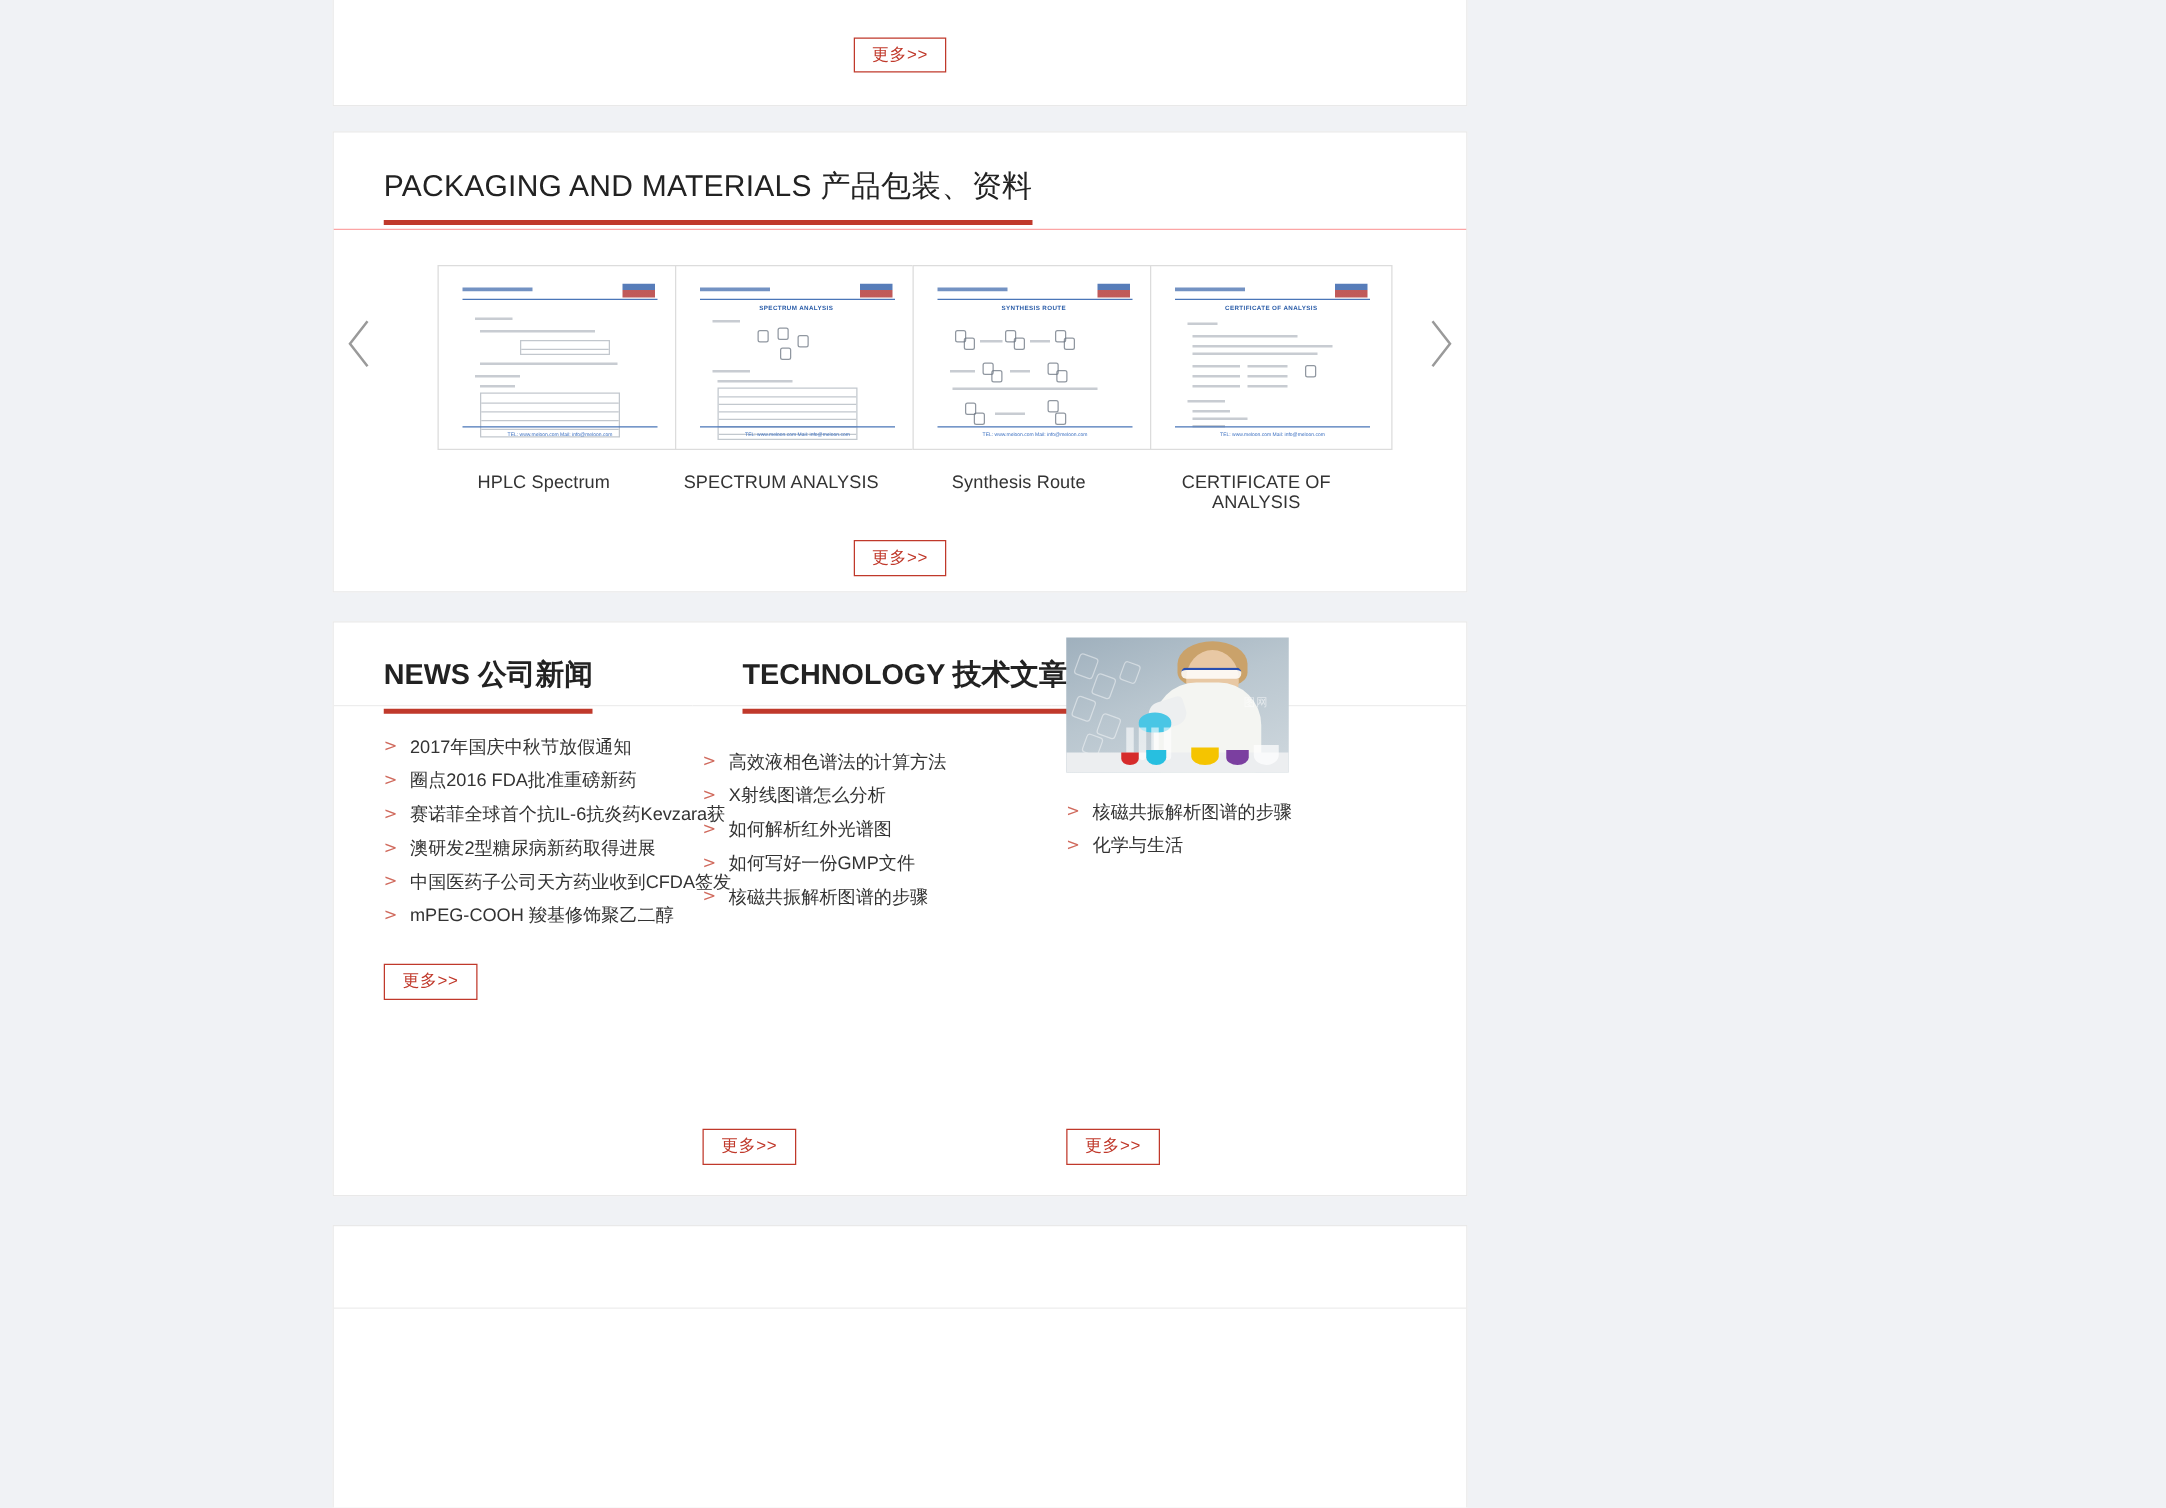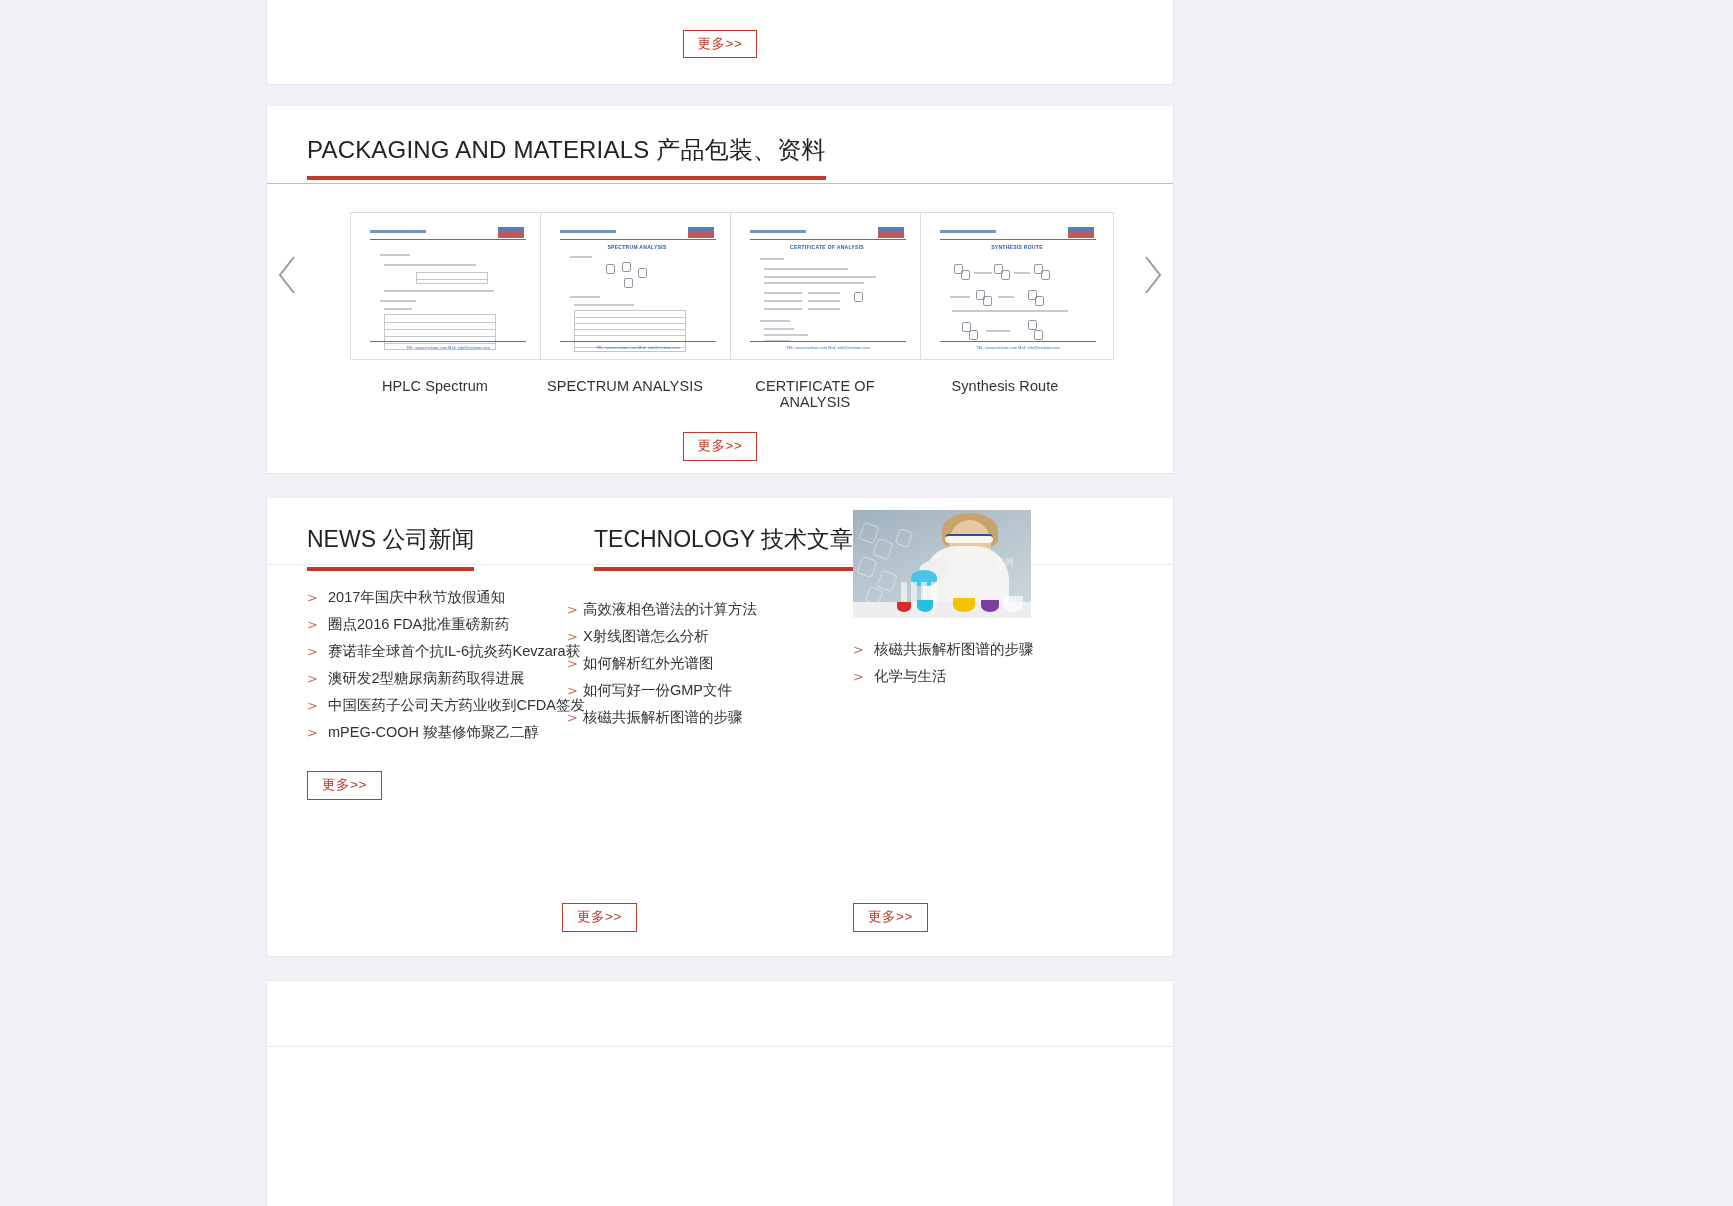--- a/index.html
+++ b/index.html
@@ -173,32 +173,32 @@
   .pack-more { margin-top: 22px; }
 
   
   #panel-news { top: 497px; height: 460px; }
   .news-cols {
     display: flex;
     height: 100%;
   }
   .ncol { position: relative; }
   .ncol-news { width: 287px; }
-  .ncol-tech { width: 287px; text-align: center; }
+  .ncol-tech { width: 287px; }
   .ncol-chem { width: 332px; }
   .ncol-head {
     height: 68px;
     padding: 26px 0 0 40px;
     position: relative;
   }
   .ncol-chem .ncol-head { padding-left: 12px; }
   .ncol-title {
     font-size: 23px;
     color: #222;
-    font-weight: 400;
+    font-weight: 700;
     display: inline-block;
     position: relative;
     white-space: nowrap;
   }
   .ncol-title::after {
     content: "";
     position: absolute;
     left: 0; bottom: -16px;
     width: 100%; height: 4px;
     background: #c0392b;
@@ -445,51 +445,20 @@
                 <i style="top:24px"></i>
                   <i style="top:30px"></i>
                   <i style="top:36px"></i>
               </div>
               <div class="dfoot">
                   <span>TEL: www.meloon.com    Mail: info@meloon.com</span>
                 </div>
             </div>
           </div>
           <div class="pack-label">SPECTRUM ANALYSIS</div>
-        </div>
-
-        <div class="pack-item">
-          <div class="thumb-frame">
-            <div class="doc">
-              <div class="dhead">
-                  <div class="dh-left"></div>
-                  <div class="dh-logo"></div>
-                </div>
-              <div class="dtitle">CERTIFICATE OF ANALYSIS</div>
-              <div class="line" style="left:22px; top:38px; width:24px;"></div>
-              <div class="line" style="left:26px; top:48px; width:84px;"></div>
-              <div class="line" style="left:26px; top:56px; width:112px;"></div>
-              <div class="line" style="left:26px; top:62px; width:100px;"></div>
-              <div class="line" style="left:26px; top:72px; width:38px;"></div>
-              <div class="line" style="left:70px; top:72px; width:32px;"></div>
-              <div class="line" style="left:26px; top:80px; width:38px;"></div>
-              <div class="line" style="left:70px; top:80px; width:32px;"></div>
-              <div class="line" style="left:26px; top:88px; width:38px;"></div>
-              <div class="line" style="left:70px; top:88px; width:32px;"></div>
-              <div class="hexring" style="left:116px; top:72px;"></div>
-              <div class="line" style="left:22px; top:100px; width:30px;"></div>
-              <div class="line" style="left:26px; top:108px; width:30px;"></div>
-              <div class="line" style="left:26px; top:114px; width:44px;"></div>
-              <div class="line" style="left:26px; top:120px; width:26px;"></div>
-              <div class="dfoot">
-                  <span>TEL: www.meloon.com    Mail: info@meloon.com</span>
-                </div>
-            </div>
-          </div>
-          <div class="pack-label">CERTIFICATE OF ANALYSIS</div>
         </div>
 
         <div class="pack-item">
           <div class="thumb-frame">
             <div class="doc">
               <div class="dhead">
                   <div class="dh-left"></div>
                   <div class="dh-logo"></div>
                 </div>
               <div class="dtitle">SYNTHESIS ROUTE</div>
@@ -512,20 +481,51 @@
               <div class="hexring" style="left:41px; top:110px;"></div>
               <div class="line" style="left:58px; top:110px; width:24px;"></div>
               <div class="hexring" style="left:100px; top:100px;"></div>
               <div class="hexring" style="left:106px; top:110px;"></div>
               <div class="dfoot">
                   <span>TEL: www.meloon.com    Mail: info@meloon.com</span>
                 </div>
             </div>
           </div>
           <div class="pack-label">Synthesis Route</div>
+        </div>
+
+        <div class="pack-item">
+          <div class="thumb-frame">
+            <div class="doc">
+              <div class="dhead">
+                  <div class="dh-left"></div>
+                  <div class="dh-logo"></div>
+                </div>
+              <div class="dtitle">CERTIFICATE OF ANALYSIS</div>
+              <div class="line" style="left:22px; top:38px; width:24px;"></div>
+              <div class="line" style="left:26px; top:48px; width:84px;"></div>
+              <div class="line" style="left:26px; top:56px; width:112px;"></div>
+              <div class="line" style="left:26px; top:62px; width:100px;"></div>
+              <div class="line" style="left:26px; top:72px; width:38px;"></div>
+              <div class="line" style="left:70px; top:72px; width:32px;"></div>
+              <div class="line" style="left:26px; top:80px; width:38px;"></div>
+              <div class="line" style="left:70px; top:80px; width:32px;"></div>
+              <div class="line" style="left:26px; top:88px; width:38px;"></div>
+              <div class="line" style="left:70px; top:88px; width:32px;"></div>
+              <div class="hexring" style="left:116px; top:72px;"></div>
+              <div class="line" style="left:22px; top:100px; width:30px;"></div>
+              <div class="line" style="left:26px; top:108px; width:30px;"></div>
+              <div class="line" style="left:26px; top:114px; width:44px;"></div>
+              <div class="line" style="left:26px; top:120px; width:26px;"></div>
+              <div class="dfoot">
+                  <span>TEL: www.meloon.com    Mail: info@meloon.com</span>
+                </div>
+            </div>
+          </div>
+          <div class="pack-label">CERTIFICATE OF ANALYSIS</div>
         </div>
 
       </div>
 
       <div class="more-wrap pack-more">
         <span class="more-btn">更多&gt;&gt;</span>
       </div>
     </div>
   </div>
 

